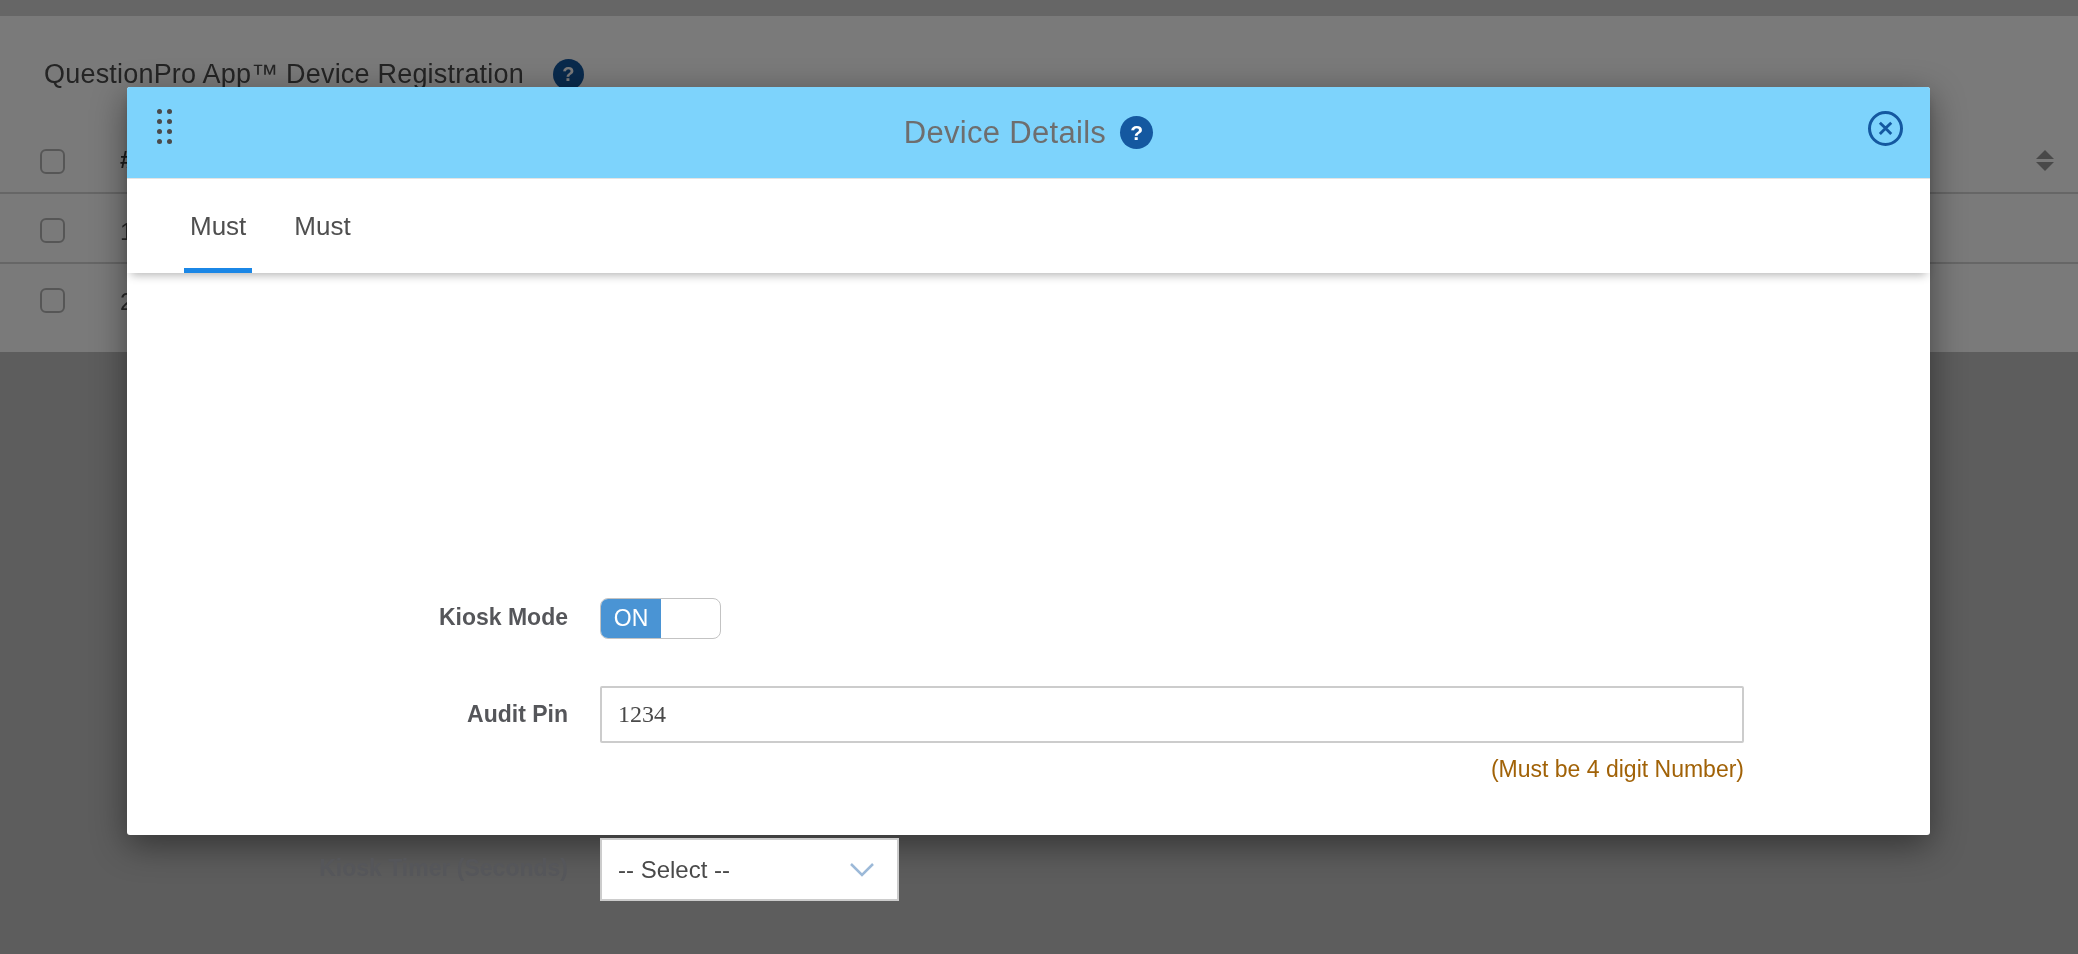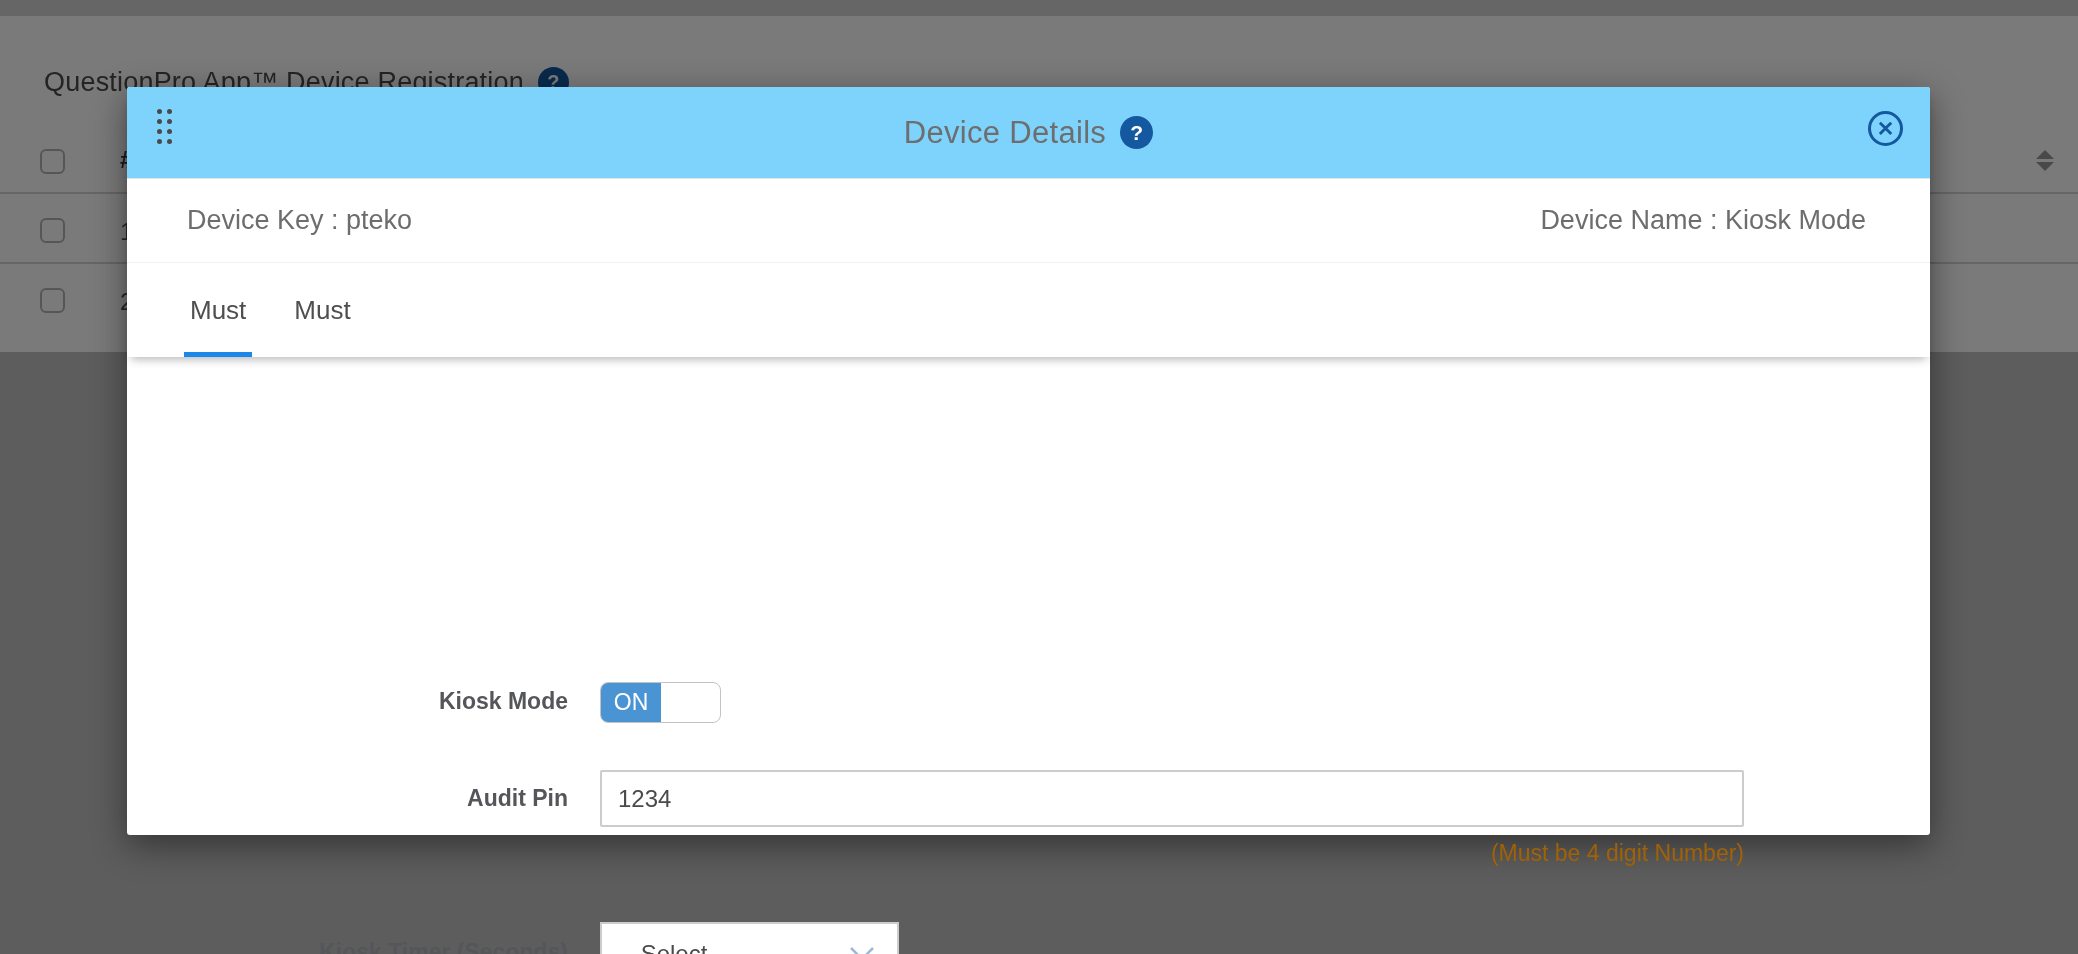--- a/index.html
+++ b/index.html
@@ -3,21 +3,21 @@
 <meta charset="utf-8">
 <style>
   * { margin:0; padding:0; box-sizing:border-box; }
   html,body { width:2078px; height:954px; overflow:hidden; }
   body { font-family:"Liberation Sans", sans-serif; background:#c2c2c2; position:relative; }
 
   
   .bg-page { position:absolute; inset:0; }
   .bg-topstrip { position:absolute; left:0; top:0; width:2078px; height:16px; background:#d6d6d6; }
   .bg-card { position:absolute; left:0; top:16px; width:2078px; height:336px; background:#ffffff; }
-  .bg-title-row { position:absolute; left:44px; top:38px; height:40px; display:flex; align-items:center; gap:14px;margin-top:8px; }
+  .bg-title-row { position:absolute; left:44px; top:38px; height:40px; display:flex; align-items:center; gap:29px; }
   .bg-title { font-size:27px; font-weight:500; color:#4d4d4d; letter-spacing:.2px; }
   .help-badge { display:inline-flex; align-items:center; justify-content:center;
                 background:#1458a0; color:#fff; border-radius:50%; font-weight:700; }
   .help-badge.pg { width:31px; height:31px; font-size:20px; }
   .bg-hline { position:absolute; left:0; width:2078px; background:#d5d5d5; height:2px; }
   .cb { position:absolute; left:40px; width:25px; height:25px; border:2px solid #b5b5b5;
         border-radius:6px; background:#fff; }
   .bg-cell-num { position:absolute; left:120px; font-size:24px; color:#555; }
   .sort-icon { position:absolute; left:2036px; top:134px; width:20px; height:22px; }
   .sort-icon .tri-up { width:0; height:0; border-left:9px solid transparent; border-right:9px solid transparent;
@@ -55,21 +55,21 @@
   .m-content { position:relative; height:348px; }
   .f-label { position:absolute; left:0; width:441px; text-align:right; font-size:23px;
              font-weight:700; color:#55565a; }
 
   .toggle { position:absolute; left:473px; top:325px; width:121px; height:41px;
             border:1px solid #c3c3c3; border-radius:8px; background:#fff; overflow:hidden; cursor:pointer; }
   .toggle .on-half { width:60px; height:100%; background:#4a94d4; color:#fff; font-size:23px;
                      font-weight:400; display:flex; align-items:center; justify-content:center; }
 
   .pin-input { position:absolute; left:473px; top:413px; width:1144px; height:57px;
-               border:2px solid #cccccc; border-radius:2px; font-family:Liberation Sans, sans-serif;
+               border:2px solid #cccccc; border-radius:2px; font-family:Liberation Serif, serif;
                font-size:24px; color:#4a4a4a; padding:0 16px; outline:none; }
   .pin-hint { position:absolute; left:473px; top:483px; width:1144px; text-align:right;
               font-size:23px; color:#a16207; }
 
   .select-box { position:absolute; left:473px; top:565px; width:299px; height:63px;
                 border:2px solid #cccccc; background:#fff; display:flex; align-items:center;
                 justify-content:space-between; padding:0 22px 0 16px; cursor:pointer; }
   .select-box .sel-text { font-size:24px; color:#4a4a4a; }
 </style>
 </head>
@@ -111,24 +111,20 @@
           <i></i>
           <i></i>
           <i></i>
           <i></i>
       </div>
       <span class="m-title">Device Details</span>
       <span class="help-badge md">?</span>
       <div class="close-btn">✕</div>
     </div>
 
-    <div class="m-keyrow">
-      <div>Device Key : pteko</div>
-      <div>Device Name : Kiosk Mode</div>
-    </div>
 
     <div class="m-tabs">
       <div class="tab active">Must</div>
       <div class="tab">Must</div>
     </div>
   </div>
 
   <div class="m-content">
 
     <div class="f-label" style="top:331px;">Kiosk Mode</div>

